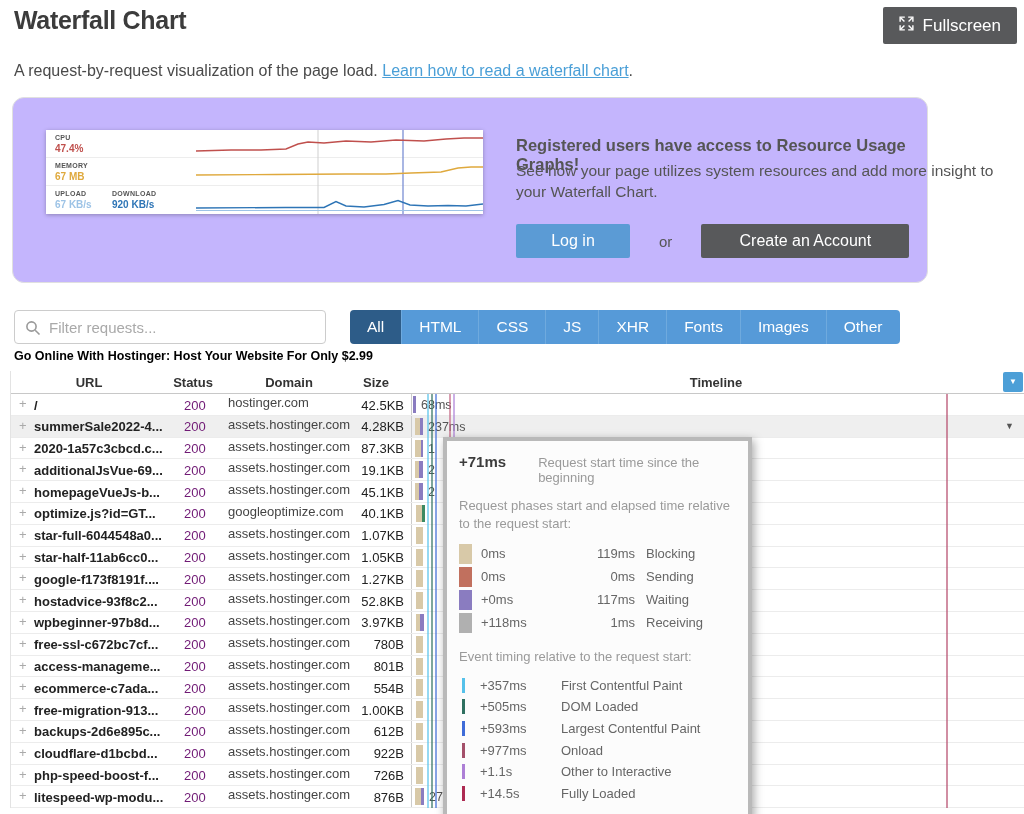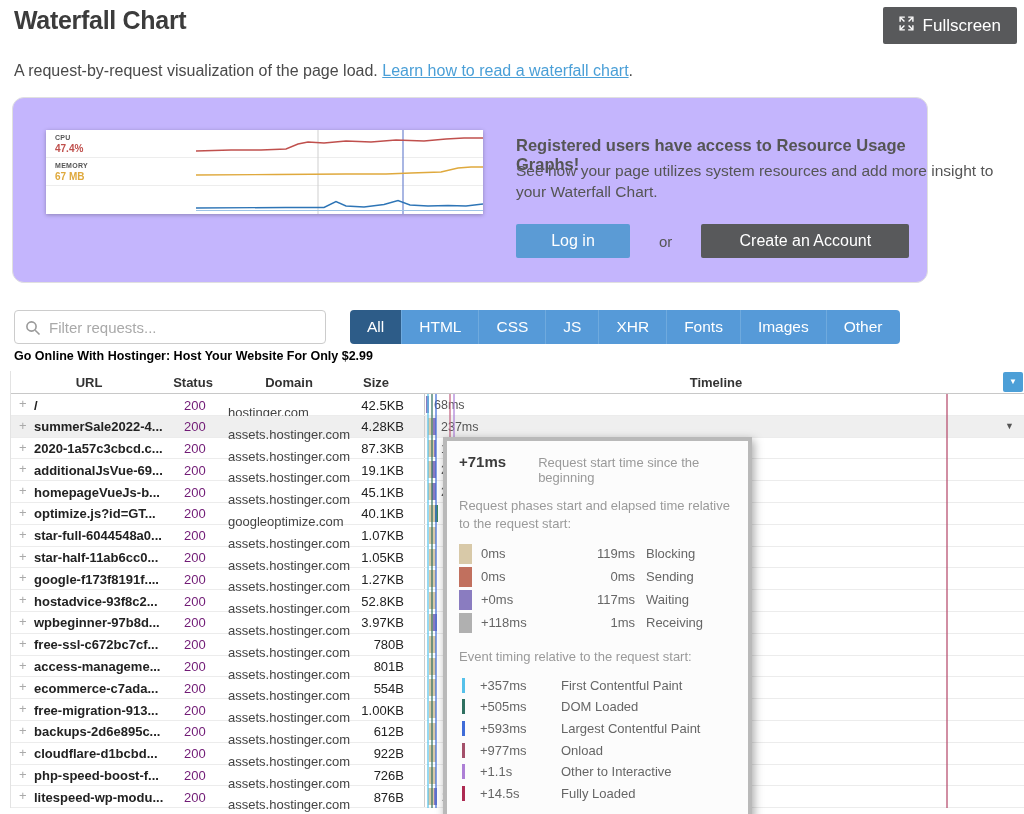--- a/index.html
+++ b/index.html
@@ -47,23 +47,23 @@
   .thead { position:relative; height:23px; border-bottom:1px solid #c8c8c8; }
   .th { position:absolute; top:4px; transform:translateX(-50%); font-size:13px; font-weight:700; color:#333; }
   .dropdown-btn { position:absolute; left:992px; top:1px; width:20px; height:20px; background:#4c9fd7; border:none; border-radius:2px; color:#fff; font-size:8px; line-height:20px; text-align:center; cursor:pointer; padding:0; }
 
   .tbody { position:relative; }
   .row { position:relative; height:21.8px; border-bottom:1px solid #ececec; }
   .row.hl { background:#efefef; }
   .cell-plus { position:absolute; left:8px; top:3px; color:#aaa; font-size:13px; line-height:14px; cursor:pointer; }
   .cell-url { position:absolute; left:23px; top:3.5px; font-size:13px; font-weight:700; color:#222; white-space:nowrap; cursor:pointer; }
   .cell-status { position:absolute; left:173px; top:3.5px; font-size:13px; color:#701a75; }
-  .cell-domain { position:absolute; left:217px; top:11px; font-size:13px; color:#444; }
+  .cell-domain { position:absolute; left:217px; top:1px; font-size:13px; color:#444; }
   .cell-size { position:absolute; left:298px; top:3.5px; width:95px; text-align:right; font-size:13px; color:#222; }
-  .cell-tl { position:absolute; left:400px; top:0; right:0; height:100%; border-left:1px solid #ccc;margin-left:13px; }
+  .cell-tl { position:absolute; left:400px; top:0; right:0; height:100%; border-left:1px solid #ccc; }
   .bar { position:absolute; top:2px; height:17px; display:flex; z-index:2; }
   .bar div { height:100%; }
   .tl-label { position:absolute; top:4px; font-size:12.5px; color:#555; white-space:nowrap; z-index:1; }
   .row-caret { position:absolute; right:10px; top:5px; font-size:9px; color:#555; cursor:pointer; z-index:2; }
 
   .markers { position:absolute; left:0; top:23px; width:1014px; height:414px; pointer-events:none; z-index:3; }
   .marker { position:absolute; top:0; bottom:0; width:2px; opacity:.62; }
 
   .tooltip { position:absolute; left:443px; top:437px; width:309px; background:#fcfcfc; border:4px solid #b9b9b9; box-shadow:2px 3px 9px rgba(0,0,0,.35); z-index:10; padding:12px 14px 12px 12px; }
   .tt-head { display:flex; align-items:baseline; gap:32px; }
@@ -106,20 +106,26 @@
   <div class="promo">
     <div class="graph-card">
       <div class="band b1">
         <span class="band-label" style="left:9px">CPU</span>
         <span class="band-value v-cpu" style="left:9px">47.4%</span>
       </div>
       <div class="band b2">
         <span class="band-label" style="left:9px">MEMORY</span>
         <span class="band-value v-mem" style="left:9px">67 MB</span>
       </div>
+      <div class="band b3">
+        <span class="band-label" style="left:9px">UPLOAD</span>
+        <span class="band-value v-up" style="left:9px">67 KB/s</span>
+        <span class="band-label" style="left:66px">DOWNLOAD</span>
+        <span class="band-value v-down" style="left:66px">920 KB/s</span>
+      </div>
       <svg class="graph-svg" width="437" height="84" viewBox="0 0 437 84">
         <line x1="272" y1="0" x2="272" y2="84" stroke="#cfcfcf" stroke-width="1"></line>
         <line x1="357" y1="0" x2="357" y2="84" stroke="#7a8fd4" stroke-width="1.3"></line>
         <polyline points="150,21 185,20 215,20 240,19 252,14 262,12 278,13 300,11 325,12 350,10 378,11 400,9 418,8 437,8" fill="none" stroke="#c0504d" stroke-width="1.4"></polyline>
         <polyline points="150,45 230,44.5 300,44 340,44 365,43 395,42 412,38 425,37 437,37" fill="none" stroke="#dfa93d" stroke-width="1.4"></polyline>
         <polyline points="150,78 240,77.5 278,77.5 290,71.5 300,76 318,77 338,74.5 352,70.5 364,75 382,76 402,75.5 420,76 437,74" fill="none" stroke="#2e75b6" stroke-width="1.4"></polyline>
         <polyline points="150,80.5 437,80.5" fill="none" stroke="#9dc3e6" stroke-width="1.2"></polyline>
       </svg>
     </div>
     <div class="promo-heading">Registered users have access to Resource Usage Graphs!</div>

